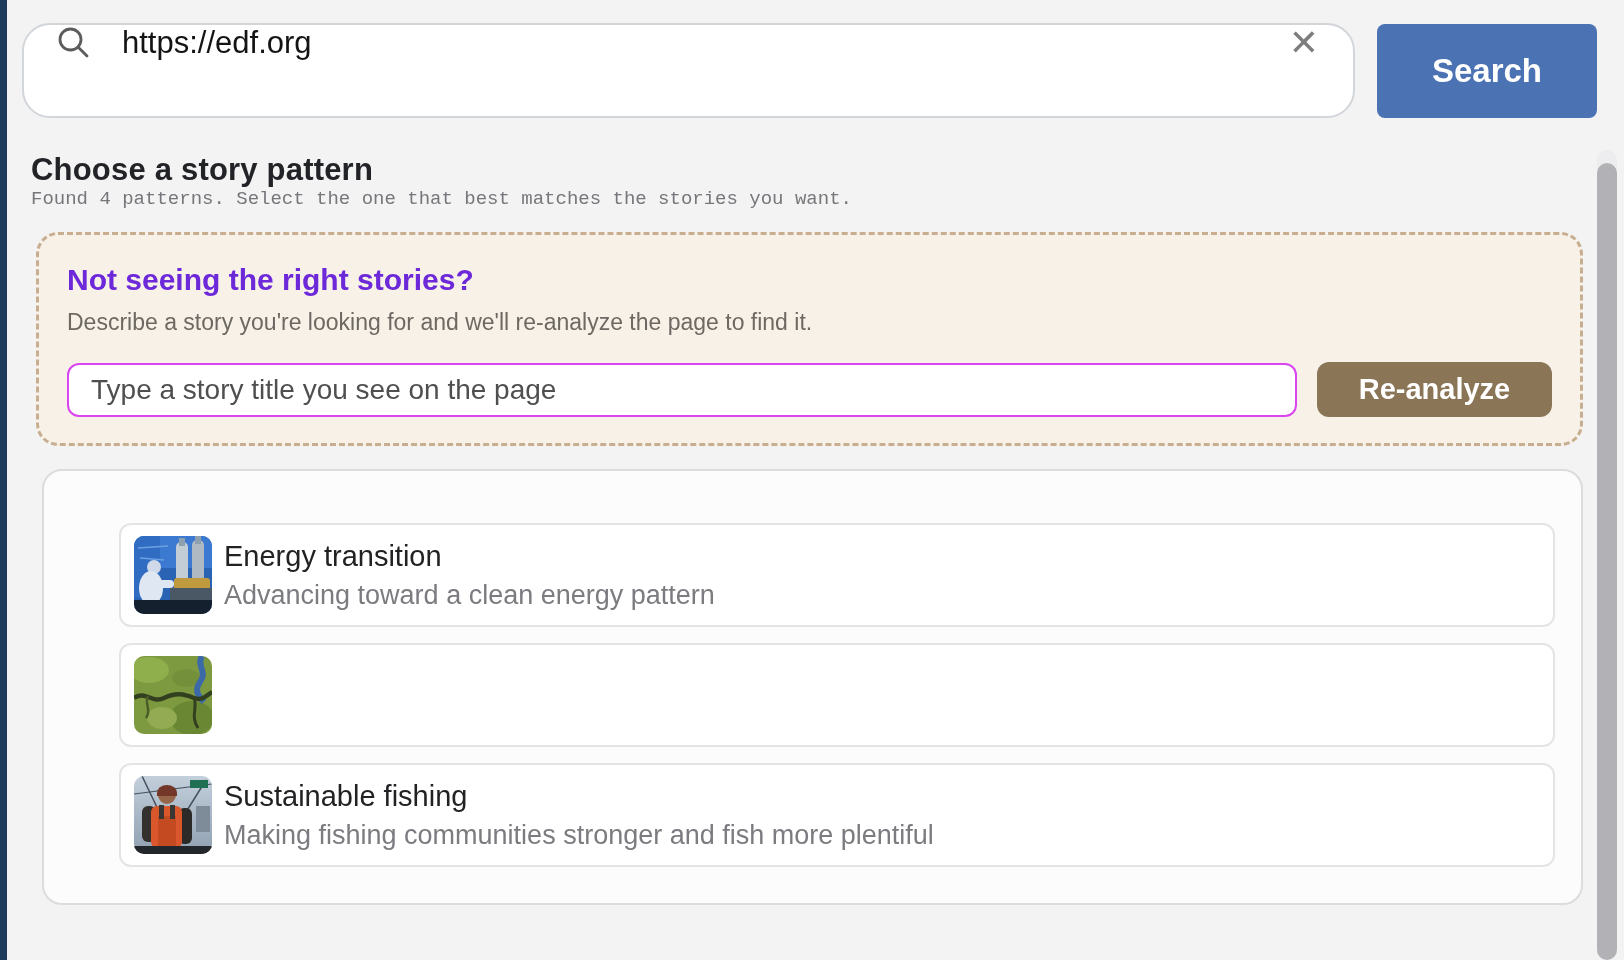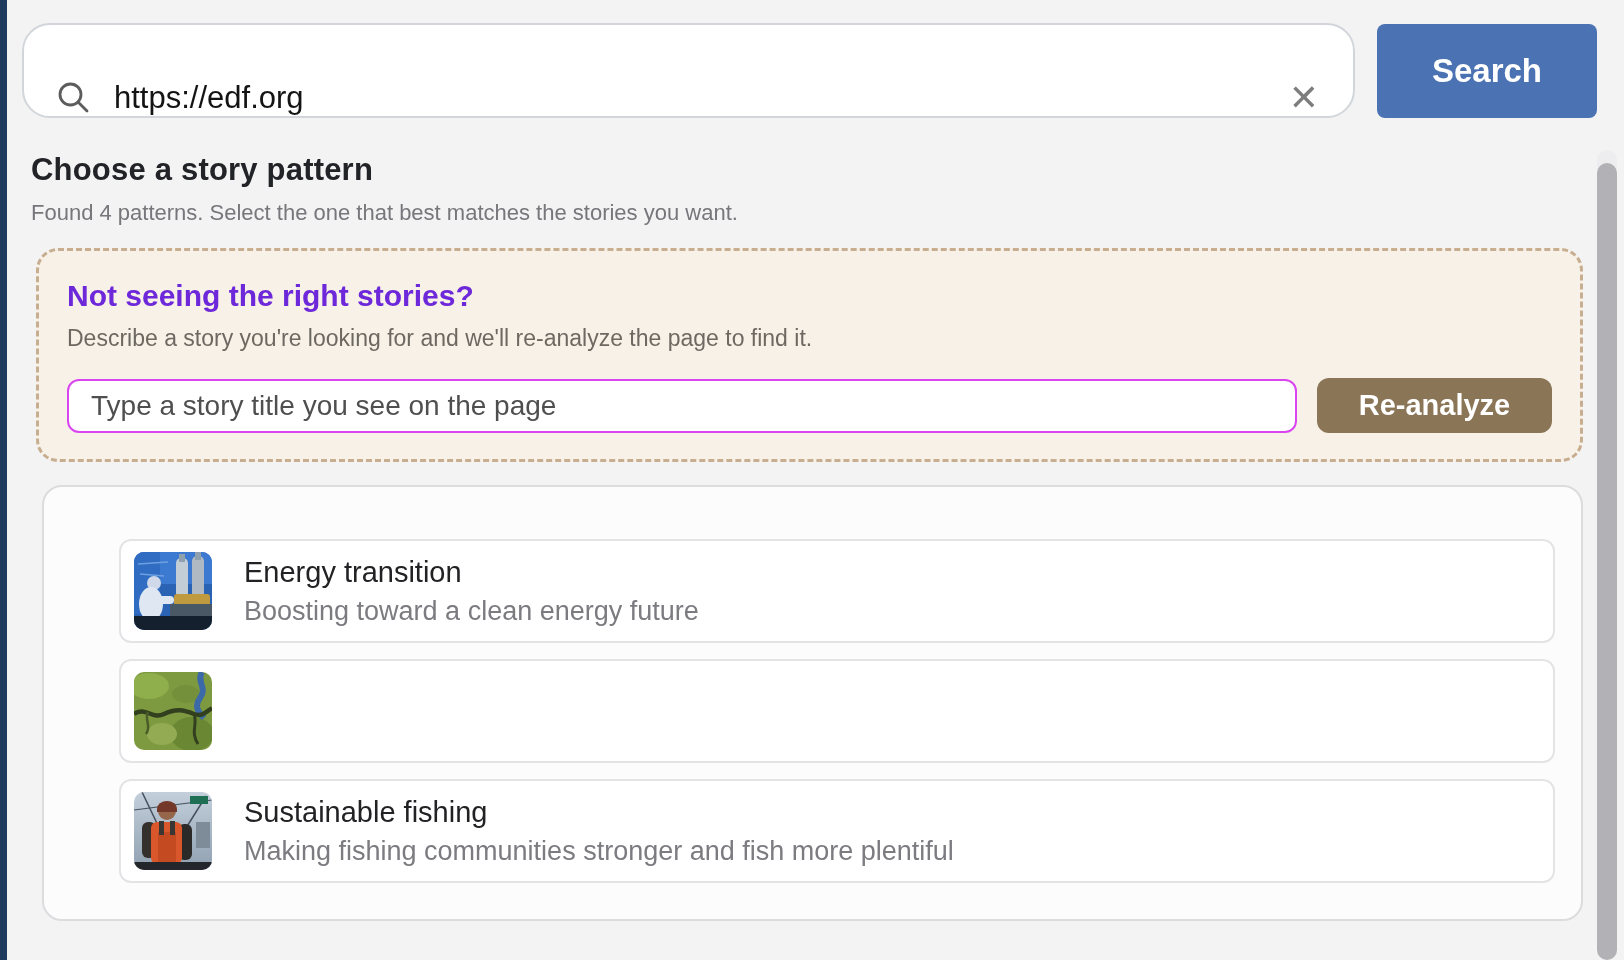--- a/index.html
+++ b/index.html
@@ -19,22 +19,23 @@
   
   .search-row {
     display: flex; align-items: center;
     margin: 23px 0 0 15px;
   }
   .search-box {
     flex: 1; height: 95px;
     background: #ffffff;
     border: 2px solid #d2d6da;
     border-radius: 28px;
-    display: flex; align-items: flex-end;
+    display: flex; align-items: flex-start;
     padding: 0 30px 0 32px;
+    gap: 8px;
   }
   .search-box .sicon { display: flex; margin-right: 22px; flex: none; }
   .search-input {
     flex: 1; border: none; outline: none;
     font-size: 31px; color: #141414;
     font-family: inherit; background: transparent;
   }
   .clear-btn {
     flex: none; border: none; background: none; cursor: pointer;
     font-size: 36px; color: #7d7d7d; line-height: 1; padding: 0 4px;
@@ -44,21 +45,21 @@
     width: 220px; height: 94px;
     background: #4b72b2; color: #ffffff;
     border: none; border-radius: 8px;
     font-size: 33px; font-weight: bold; font-family: inherit;
     cursor: pointer;
   }
 
   
   .page-head { margin: 34px 0 0 24px; }
   .page-title { font-size: 31px; font-weight: bold; color: #222327; letter-spacing: .2px; }
-  .page-sub { margin-top: 12px; font-size: 22px; color: #76767b; }
+  .page-sub { margin-top: 0; font-size: 19px; color: #76767b; font-family: Liberation Mono, monospace; }
 
   
   .hint-panel {
     margin: 22px 0 0 29px;
     width: 1547px;
     background: #f8f1e8;
     border: 3px dashed #c8ae90;
     border-radius: 22px;
     padding: 28px 28px 26px 28px;
   }
@@ -118,21 +119,21 @@
     display: flex; align-items: center;
     padding: 12px 16px 12px 13px;
     margin-bottom: 16px;
   }
   .story:last-child { margin-bottom: 10px; }
   .thumb {
     flex: none; width: 78px; height: 78px;
     border-radius: 10px; overflow: hidden;
   }
   .thumb svg { display: block; }
-  .story-text { margin-left: 32px; }
+  .story-text { margin-left: 12px; }
   .story-title { font-size: 29px; color: #222225; font-weight: 500; }
   .story-sub { margin-top: 7px; font-size: 27px; color: #7b7b80; }
 
   
   .scroll-track {
     position: absolute; right: 7px; top: 150px;
     width: 20px; height: 810px;
     background: #ededef; border-radius: 10px;
   }
   .scroll-thumb {
@@ -196,21 +197,21 @@
             <rect x="40" y="42" width="36" height="12" rx="3" fill="#c09a3e"></rect>
             <rect x="36" y="52" width="42" height="12" fill="#4a5866"></rect>
             <circle cx="20" cy="31" r="7" fill="#cfd9ea"></circle>
             <ellipse cx="17" cy="52" rx="12" ry="17" fill="#dfe7f2"></ellipse>
             <rect x="24" y="44" width="16" height="8" rx="4" fill="#dfe7f2"></rect>
             <rect y="64" width="78" height="14" fill="#15202e"></rect>
           </svg>
         </div>
         <div class="story-text">
           <div class="story-title">Energy transition</div>
-          <div class="story-sub">Boosting toward a clean energy future</div>
+          <div class="story-sub">Advancing toward a clean energy pattern</div>
         </div>
       </div>
 
       <div class="story">
         <div class="thumb">
           <svg width="78" height="78" viewBox="0 0 78 78">
             <rect width="78" height="78" fill="#7e9a40"></rect>
             <ellipse cx="15" cy="14" rx="20" ry="13" fill="#8fae4c"></ellipse>
             <ellipse cx="58" cy="62" rx="22" ry="17" fill="#6a8734"></ellipse>
             <ellipse cx="28" cy="62" rx="15" ry="11" fill="#93ab52"></ellipse>

